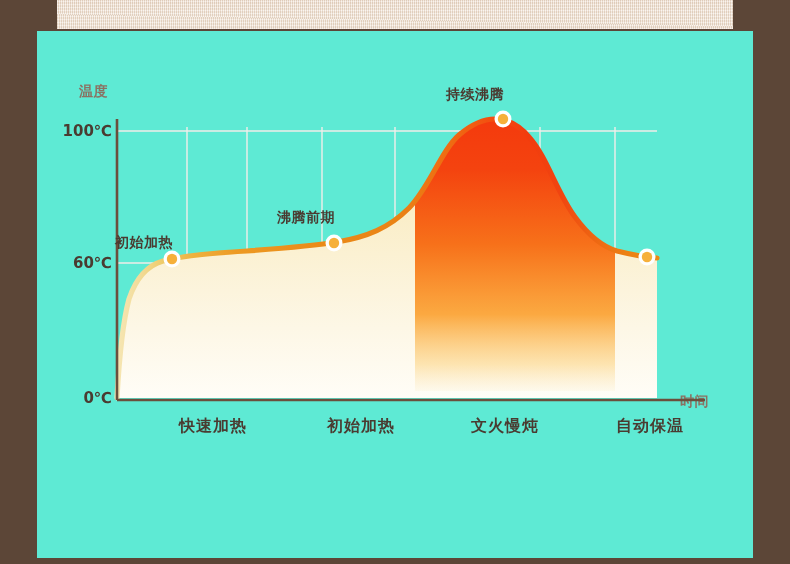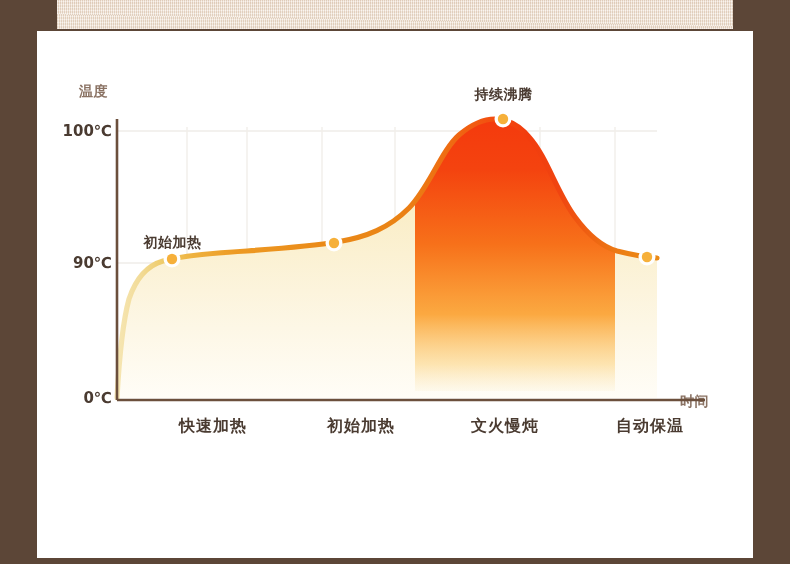--- a/index.html
+++ b/index.html
@@ -19,21 +19,21 @@
     background:
       repeating-linear-gradient(92deg, rgba(255,255,255,.45) 0 1px, rgba(198,171,146,.22) 1px 2px),
       repeating-linear-gradient(0deg, rgba(255,255,255,.30) 0 1px, rgba(190,160,132,.18) 1px 3px),
       linear-gradient(180deg,#efe0d1 0%,#f3e7da 45%,#f0e2d3 100%);
     border-bottom:2px solid #5c4637;
   }
 
   
   #card{
     position:absolute;left:37px;top:31px;width:716px;height:527px;
-    background:#ffffff;
+    background:#5eead4;
   }
 
   
   #chart{
     position:absolute;left:0;top:0;width:716px;height:461px;
   }
   #plot-svg{position:absolute;left:0;top:0;}
 
   .axis-name{
     position:absolute;
@@ -68,21 +68,21 @@
     letter-spacing:1px;
   }
 
   .point-label{
     position:absolute;
     color:#4a3b31;
     font-size:14px;
     font-weight:700;
     white-space:nowrap;
     letter-spacing:.5px;
-    text-align:center;
+    text-align:left;
   }
 </style>
 </head>
 <body>
 
 <div id="page">
 
   <div id="linen-band"></div>
 
   <div id="card">
@@ -90,21 +90,21 @@
     <div id="chart">
 
       <div id="y-axis-title" class="axis-name">温度</div>
 
       <div id="x-axis-title" class="axis-name">时间</div>
 
       <div class="y-tick-wrap" style="top:91px;">
         <div class="y-tick">100℃</div>
       </div>
       <div class="y-tick-wrap" style="top:223px;">
-        <div class="y-tick">90℃</div>
+        <div class="y-tick">60℃</div>
       </div>
       <div class="y-tick-wrap" style="top:358px;">
         <div class="y-tick">0℃</div>
       </div>
 
       <svg id="plot-svg" width="716" height="461" viewBox="0 0 716 461">
         <defs>
 
           <linearGradient id="areaGrad" x1="0" y1="0" x2="0" y2="1">
             <stop offset="0%" stop-color="#f6e2a6" stop-opacity="1"></stop>
@@ -217,20 +217,21 @@
           <circle cx="466" cy="88" r="8.5" fill="#ffffff"></circle>
           <circle cx="466" cy="88" r="5.2" fill="#f6b03a"></circle>
 
           <circle cx="610" cy="226" r="8.5" fill="#ffffff"></circle>
           <circle cx="610" cy="226" r="5.2" fill="#f6b03a"></circle>
         </g>
       </svg>
 
       <div class="point-label" style="left:78px;top:203px;width:115px;">初始加热</div>
 
+      <div class="point-label" style="left:240px;top:178px;width:115px;">沸腾前期</div>
 
       <div class="point-label" style="left:409px;top:55px;width:115px;">持续沸腾</div>
 
 
       <div class="x-cat" style="left:60px;top:385px;width:150px;">快速加热</div>
 
       <div class="x-cat" style="left:208px;top:385px;width:150px;">初始加热</div>
 
       <div class="x-cat" style="left:352px;top:385px;width:150px;">文火慢炖</div>
 

